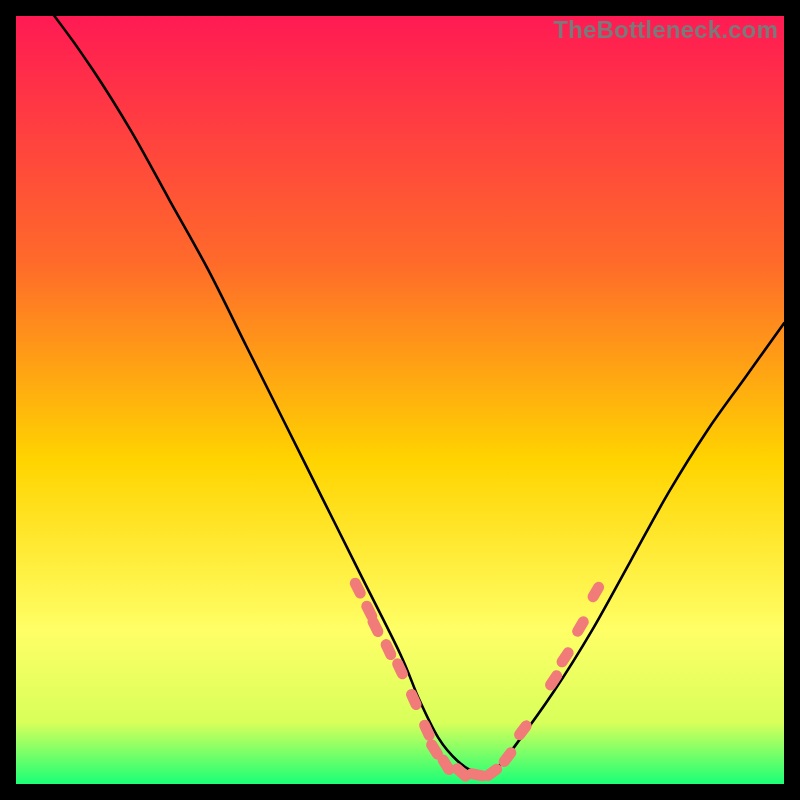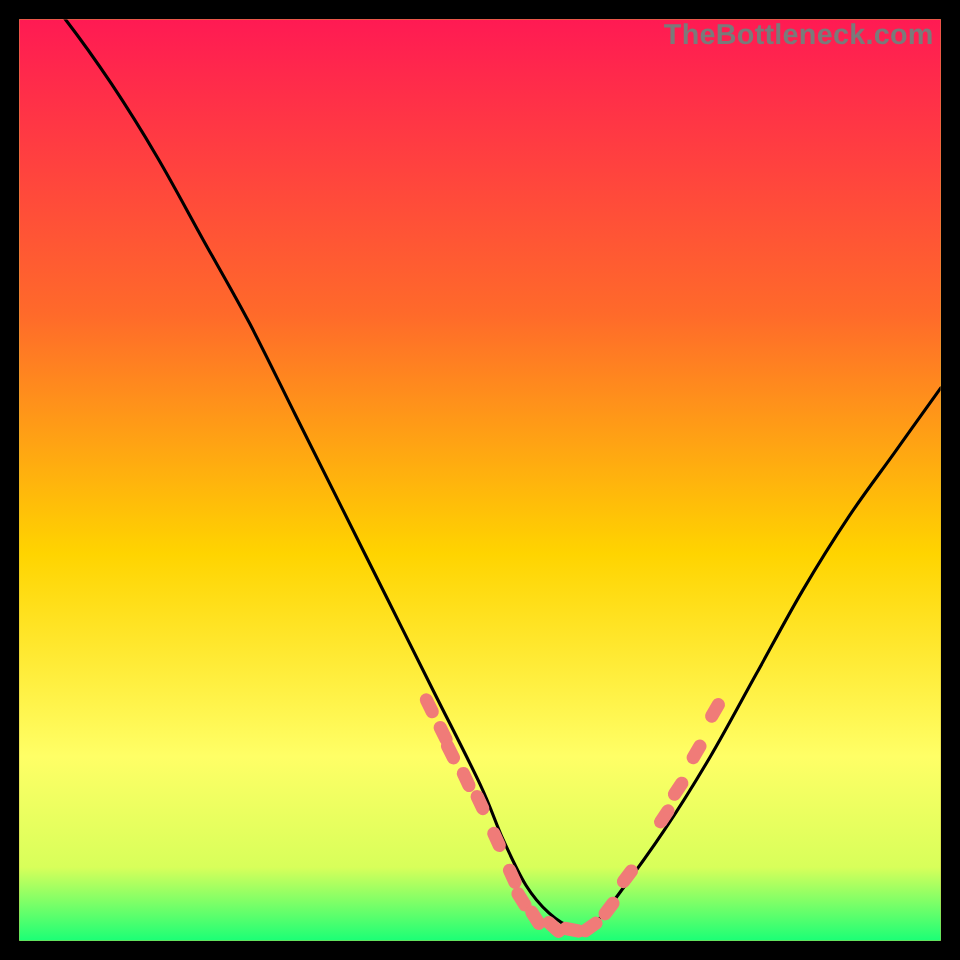--- a/index.html
+++ b/index.html
@@ -9,21 +9,21 @@
     height: 800px;
     background: #000;
     overflow: hidden;
   }
   .frame {
     position: absolute;
     left: 16px;
     top: 16px;
     width: 768px;
     height: 768px;
-    background: #fde047;
+    background: #0f172a;
   }
   .plot-area {
     position: absolute;
     left: 0;
     top: 0;
     width: 768px;
     height: 768px;
   }
   .watermark {
     position: absolute;

